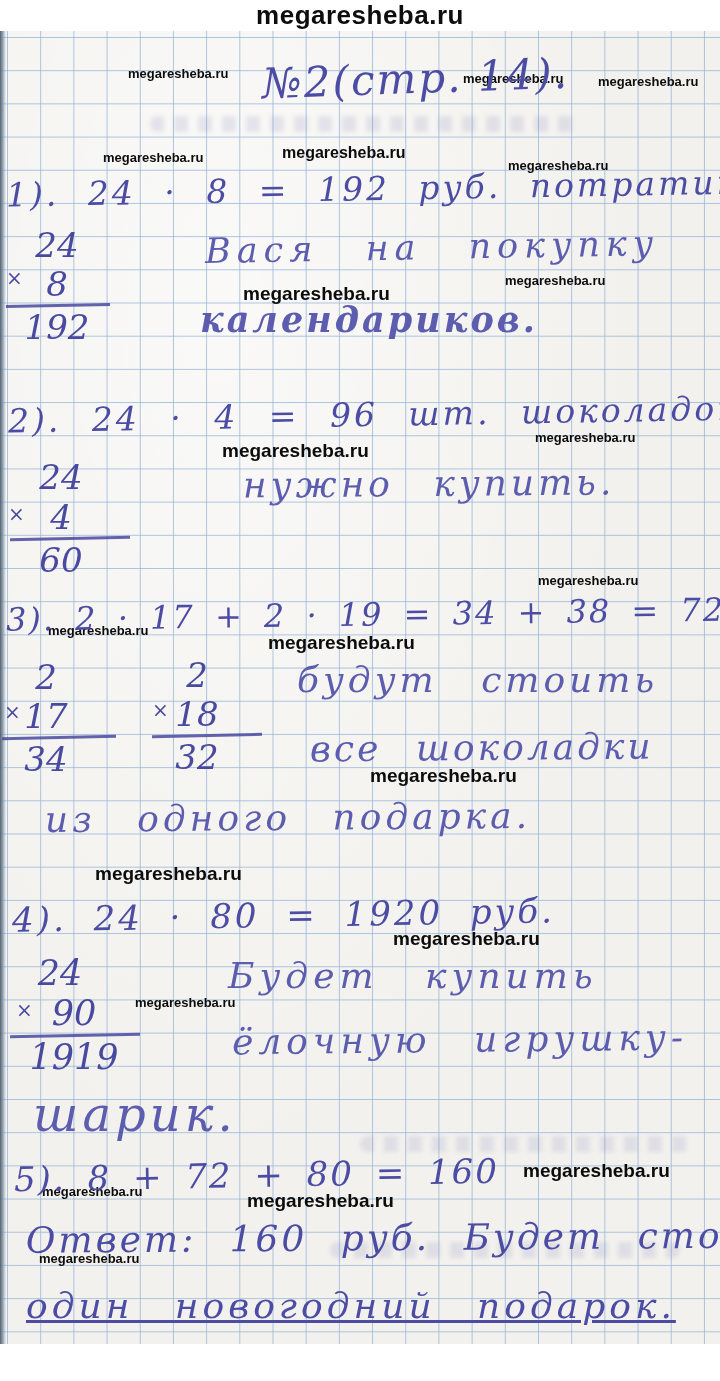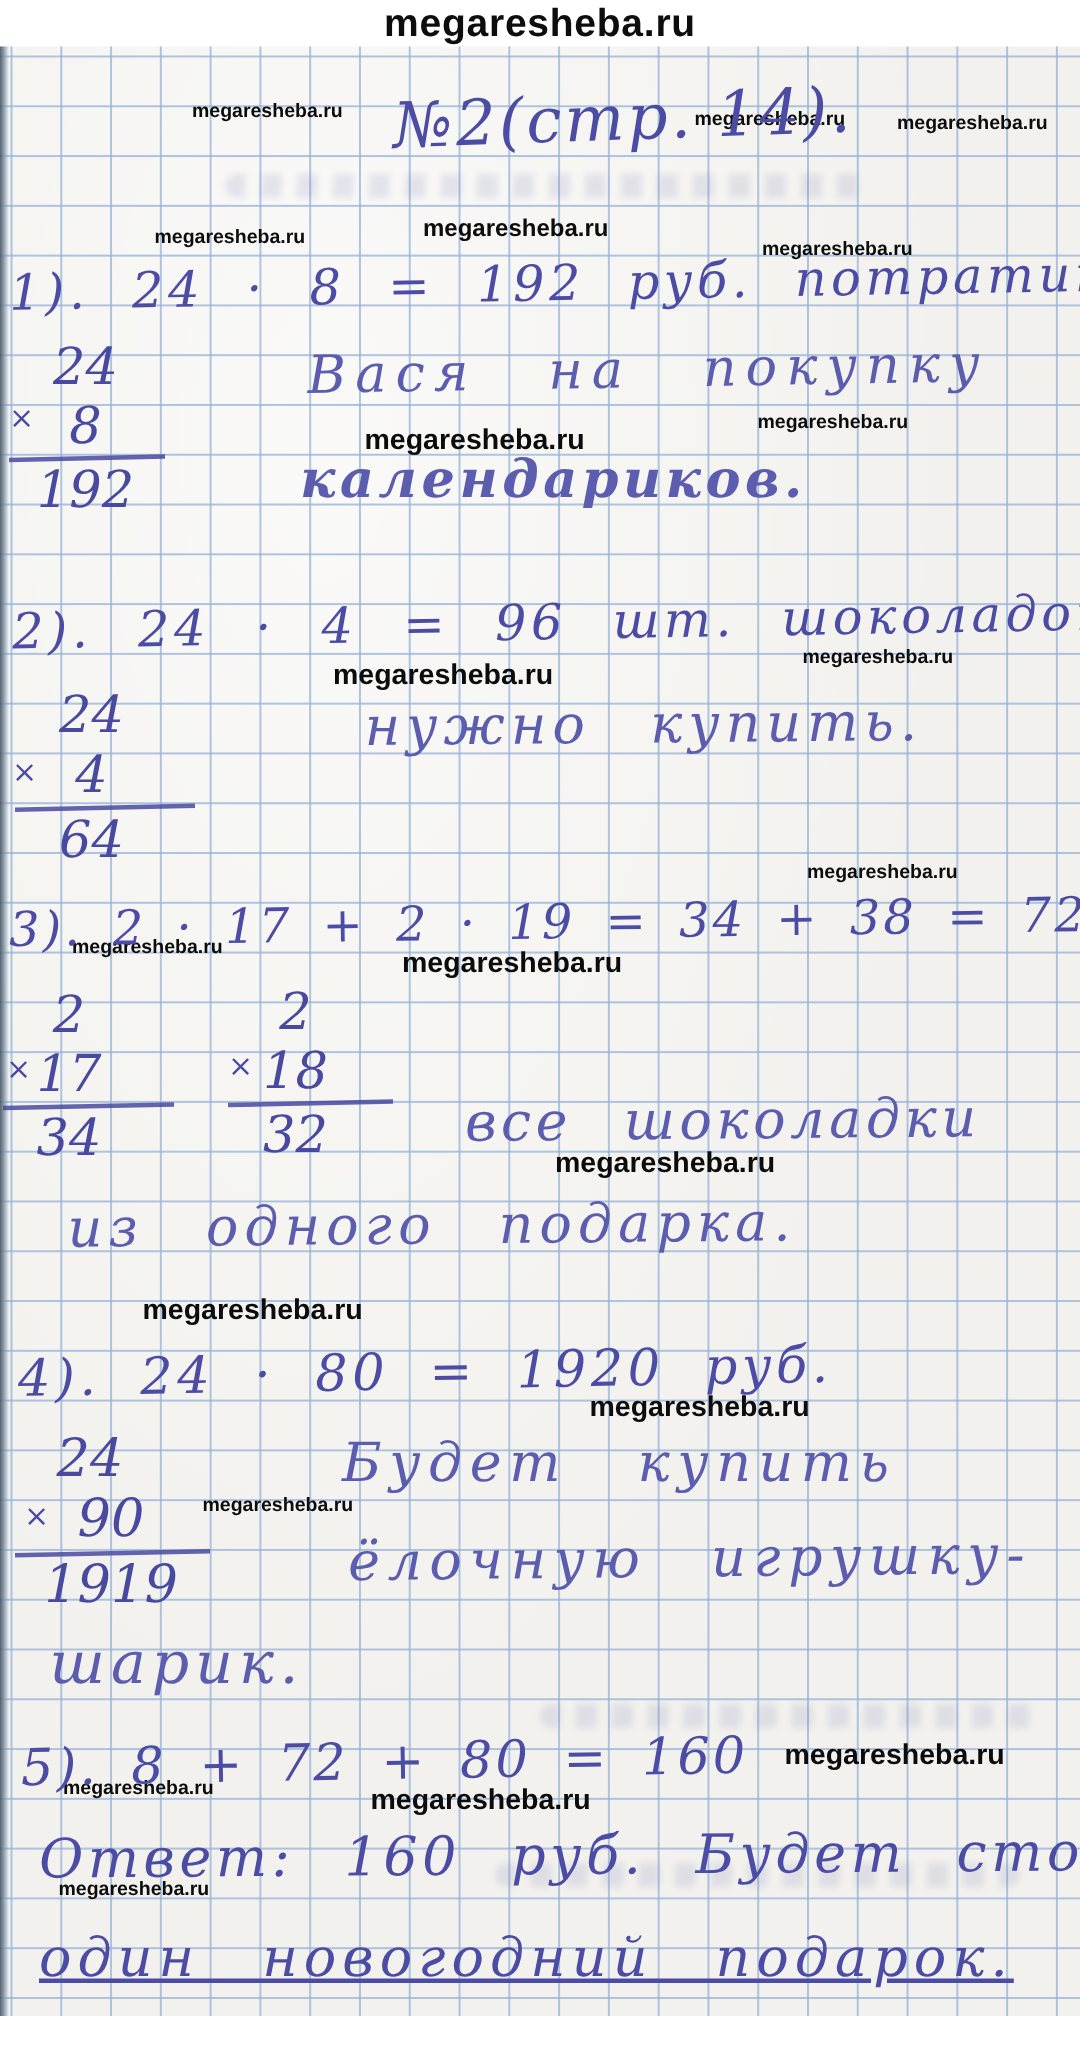--- a/index.html
+++ b/index.html
@@ -97,52 +97,53 @@
   </div>
   <div class="hw light" style="left:205px;top:230px;font-size:35px;letter-spacing:6px;word-spacing:30px;transform:rotate(-1deg);">Вася на покупку</div>
   <div class="hw light" style="left:200px;top:302px;font-size:35px;letter-spacing:3px;font-weight:bold;">календариков.</div>
 
   <div class="hw" style="left:8px;top:398px;font-size:33px;letter-spacing:3px;word-spacing:17px;transform:rotate(-1deg);">2). 24 · 4 = 96 шт. шоколадок</div>
   <div class="mult" style="left:18px;top:460px;width:86px;font-size:34px;">
     <span class="sign" style="left:-10px;top:44px;">×</span>
     <div>24</div>
     <div style="margin-top:6px;">4</div>
     <div class="rule" style="margin-right:-26px;"></div>
-    <div>64</div>
+    <div>60</div>
   </div>
   <div class="hw light" style="left:243px;top:466px;font-size:36px;letter-spacing:4px;word-spacing:24px;transform:rotate(-.5deg);">нужно купить.</div>
 
   <div class="hw" style="left:6px;top:598px;font-size:32px;letter-spacing:2px;word-spacing:8px;transform:rotate(-.8deg);">3). 2 · 17 + 2 · 19 = 34 + 38 = 72 руб.</div>
   <div class="mult" style="left:10px;top:660px;width:72px;font-size:34px;">
     <span class="sign" style="left:-6px;top:42px;">×</span>
     <div>2</div>
     <div style="margin-top:5px;">17</div>
     <div class="rule" style="margin-right:-34px;"></div>
     <div>34</div>
   </div>
   <div class="mult" style="left:160px;top:658px;width:74px;font-size:34px;">
     <span class="sign" style="left:-8px;top:42px;">×</span>
     <div>2</div>
     <div style="margin-top:5px;">18</div>
     <div class="rule" style="margin-right:-28px;"></div>
     <div>32</div>
   </div>
+  <div class="hw light" style="left:297px;top:662px;font-size:36px;letter-spacing:4px;word-spacing:28px;">будут стоить</div>
   <div class="hw light" style="left:310px;top:730px;font-size:36px;letter-spacing:3px;word-spacing:20px;transform:rotate(-.5deg);">все шоколадки</div>
   <div class="hw light" style="left:45px;top:800px;font-size:36px;letter-spacing:4px;word-spacing:26px;transform:rotate(-.5deg);">из одного подарка.</div>
 
   <div class="hw" style="left:12px;top:898px;font-size:34px;letter-spacing:3px;word-spacing:13px;transform:rotate(-1deg);">4). 24 · 80 = 1920 руб.</div>
   <div class="mult" style="left:18px;top:956px;width:112px;font-size:35px;">
     <span class="sign" style="left:-2px;top:44px;">×</span>
     <div style="padding-right:28px;">24</div>
     <div style="margin-top:5px;">90</div>
     <div class="rule"></div>
     <div>1919</div>
   </div>
   <div class="hw light" style="left:228px;top:958px;font-size:36px;letter-spacing:5px;word-spacing:30px;">Будет купить</div>
   <div class="hw light" style="left:232px;top:1022px;font-size:36px;letter-spacing:5px;word-spacing:26px;transform:rotate(-.6deg);">ёлочную игрушку-</div>
-  <div class="hw light" style="left:33px;top:1090px;font-size:39px;letter-spacing:4px;">шарик.</div>
+  <div class="hw light" style="left:33px;top:1090px;font-size:48px;letter-spacing:4px;">шарик.</div>
 
   <div class="hw" style="left:14px;top:1158px;font-size:34px;letter-spacing:2px;word-spacing:9px;transform:rotate(-1deg);">5). 8 + 72 + 80 = 160</div>
   <div class="hw" style="left:26px;top:1220px;font-size:36px;letter-spacing:3px;word-spacing:19px;transform:rotate(-.4deg);">Ответ: 160 руб. Будет стоить</div>
   <div class="hw" style="left:26px;top:1288px;font-size:36px;letter-spacing:4px;word-spacing:26px;text-decoration:underline;">один новогодний подарок.</div>
 
 
 </div>
 
 </body></html>

